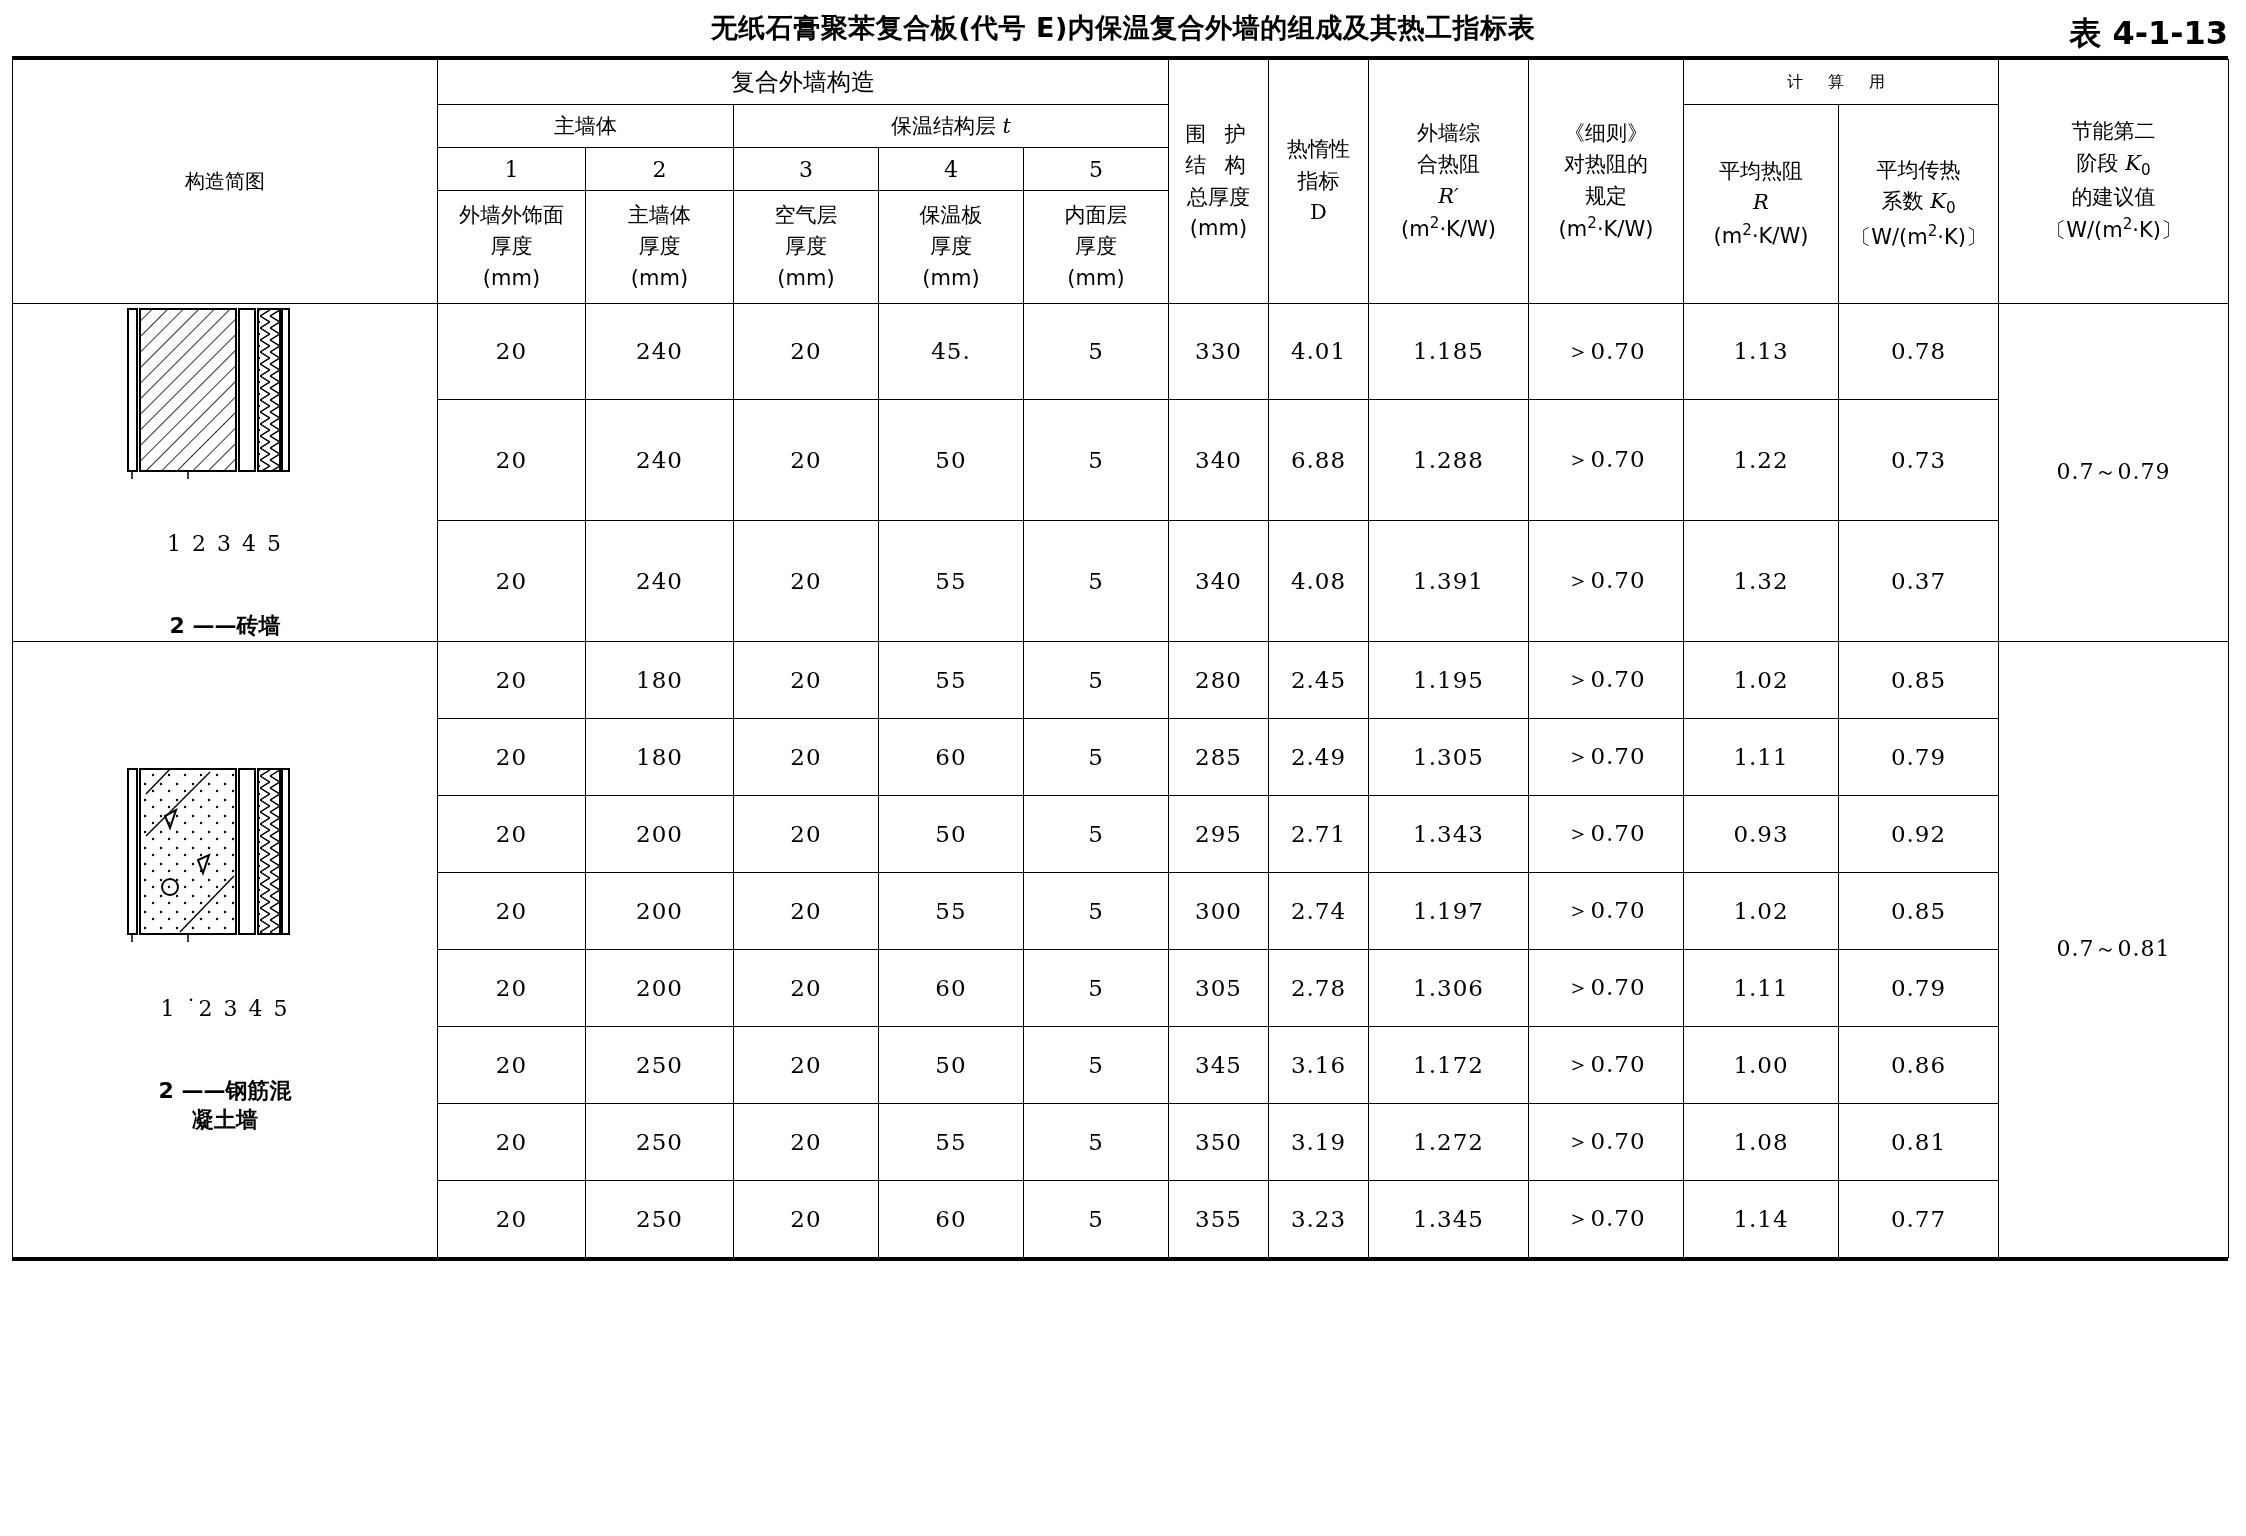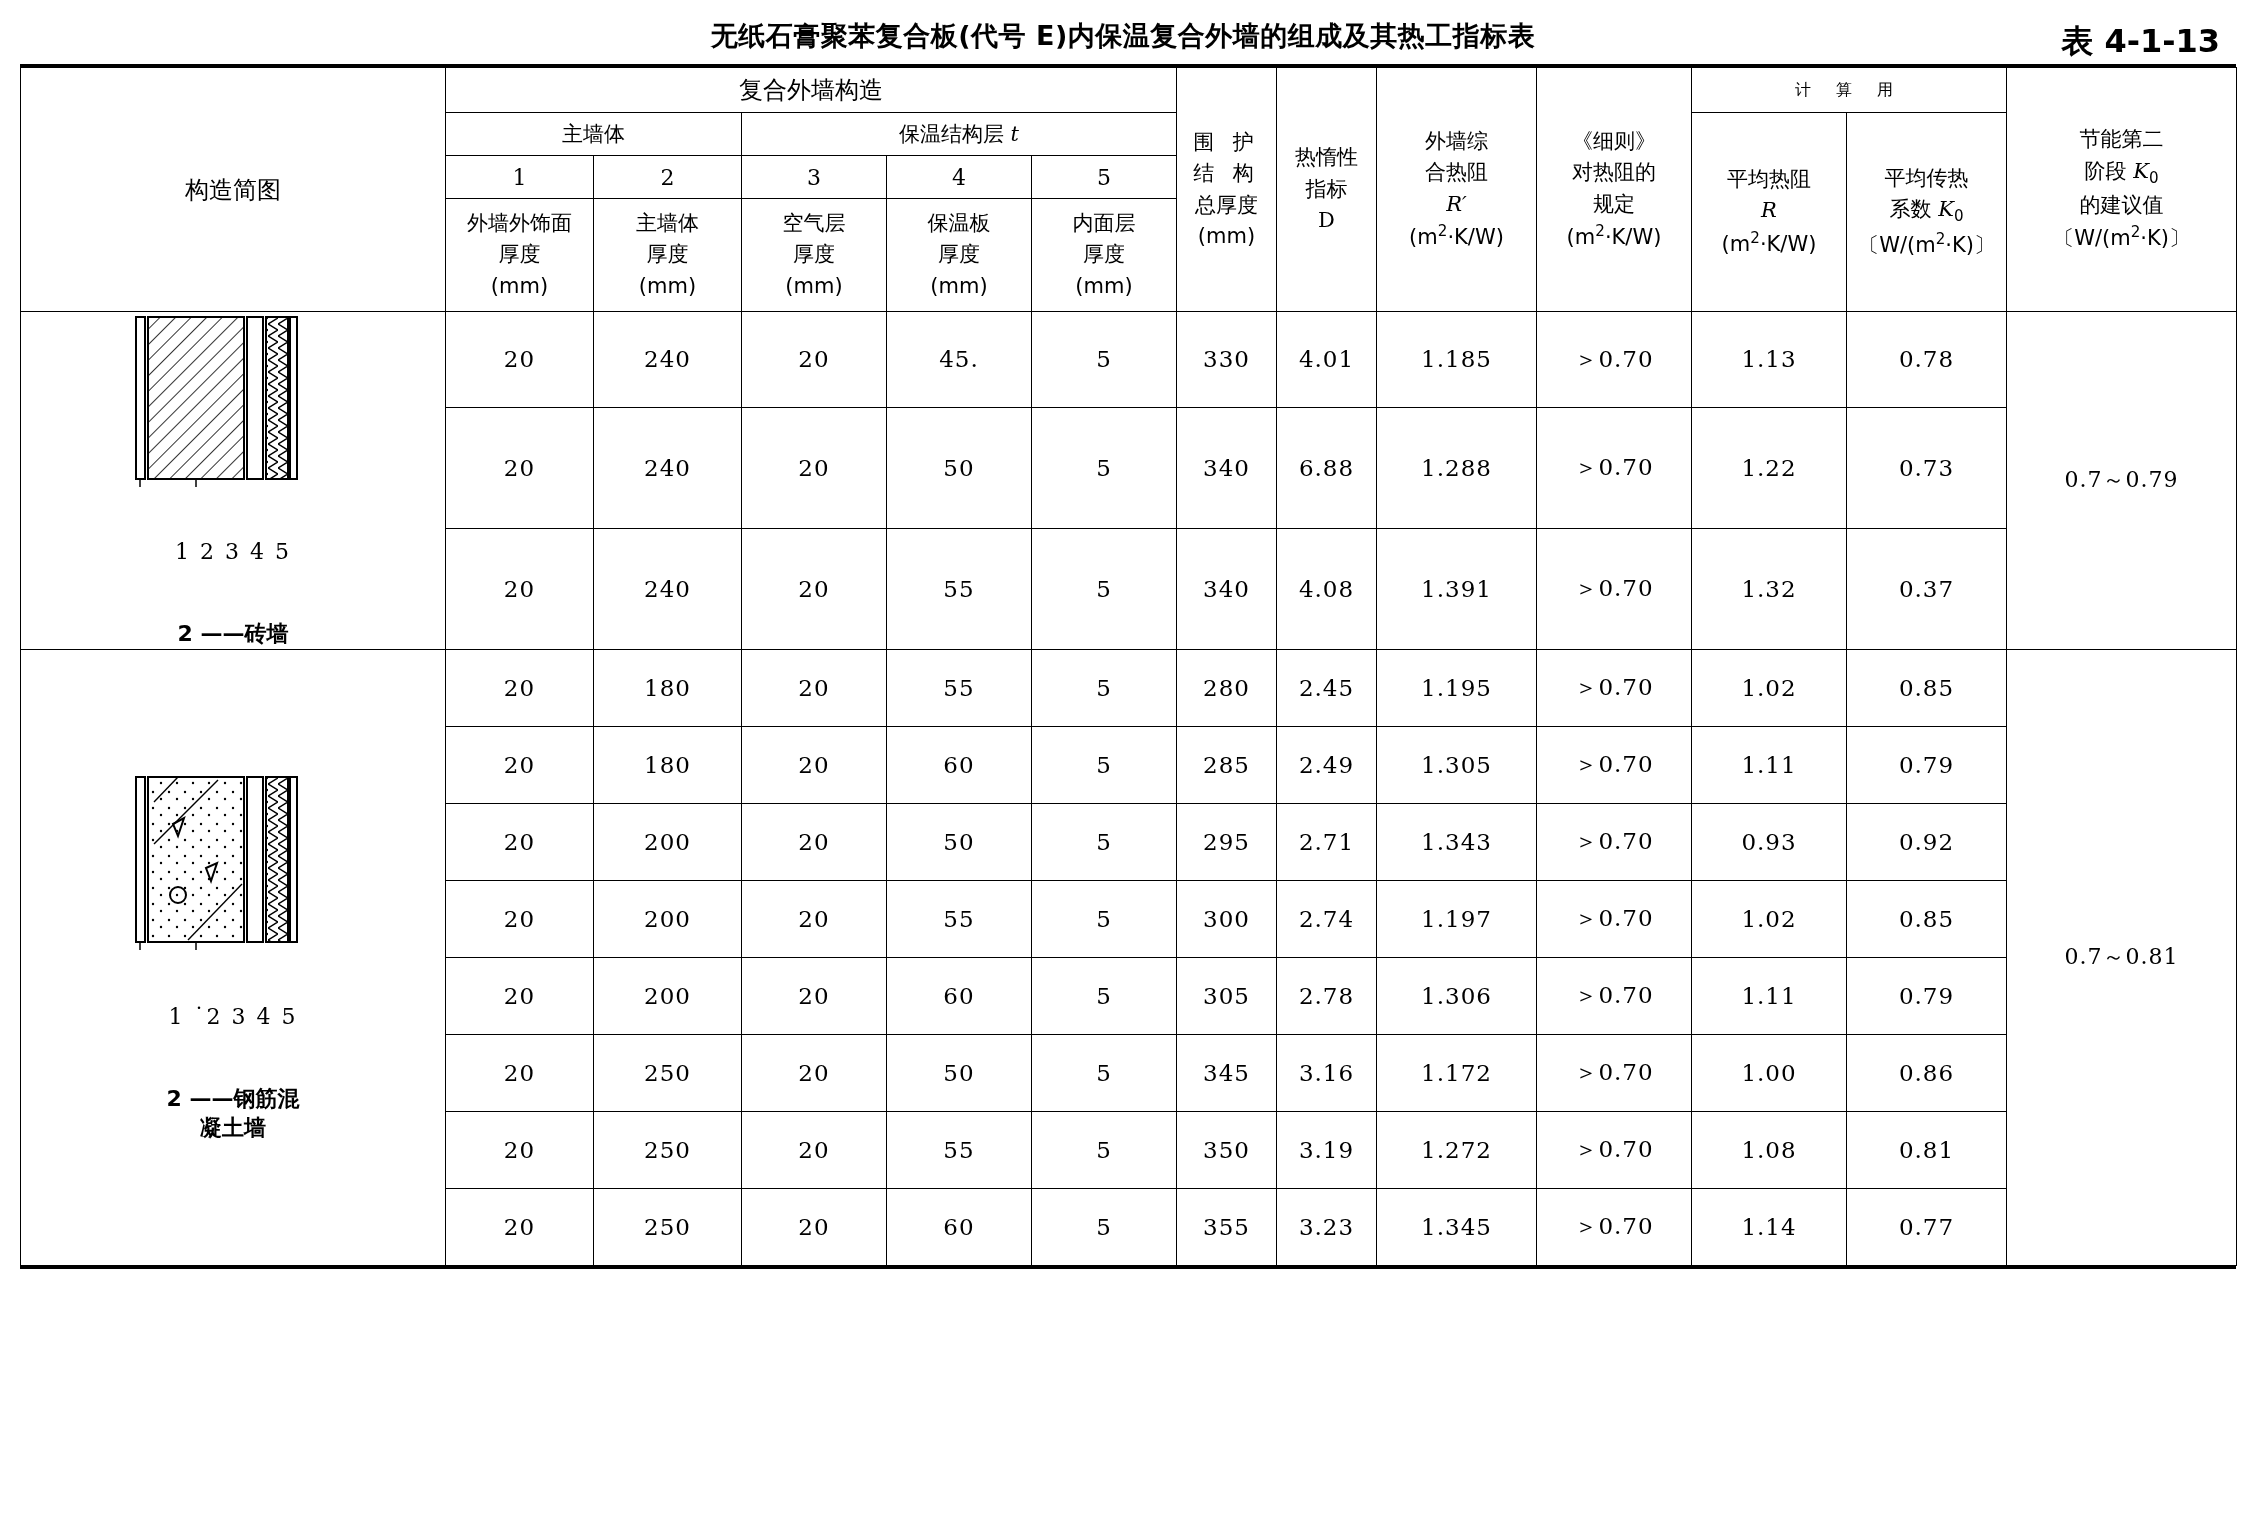--- a/index.html
+++ b/index.html
@@ -13,21 +13,21 @@
     font-family: "DejaVu Serif", "Liberation Serif", serif;
     color: #000000;
     position: relative;
     overflow: hidden;
   }
   .page {
     position: relative;
     width: 2246px;
     height: 1189px;
     box-sizing: border-box;
-    padding: 8px;
+    padding: 0;
   }
   
   .title-row {
     position: relative;
     height: 56px;
   }
   .doc-title {
     position: absolute;
     left: 0;
     right: 0;
@@ -165,21 +165,21 @@
       <col style="width:100px">
       <col style="width:160px">
       <col style="width:155px">
       <col style="width:155px">
       <col style="width:160px">
       <col style="width:230px">
     </colgroup>
     <tbody>
 
       <tr>
-        <td rowspan="4" class="hdr" style="font-size:24px;">构造简图</td>
+        <td rowspan="4" class="hdr" style="font-size:20px;">构造简图</td>
         <td colspan="5" class="hdr" style="font-size:24px; height:44px;">复合外墙构造</td>
         <td rowspan="4" class="hdr">
           <div class="vtext"><span class="spaced2">围 护</span></div>
           <div class="vtext"><span class="spaced2">结 构</span></div>
           <div class="vtext">总厚度</div>
           <div class="vtext hdr-unit">(mm)</div>
         </td>
         <td rowspan="4" class="hdr">
           <div class="vtext">热惰性</div>
           <div class="vtext">指标</div>

